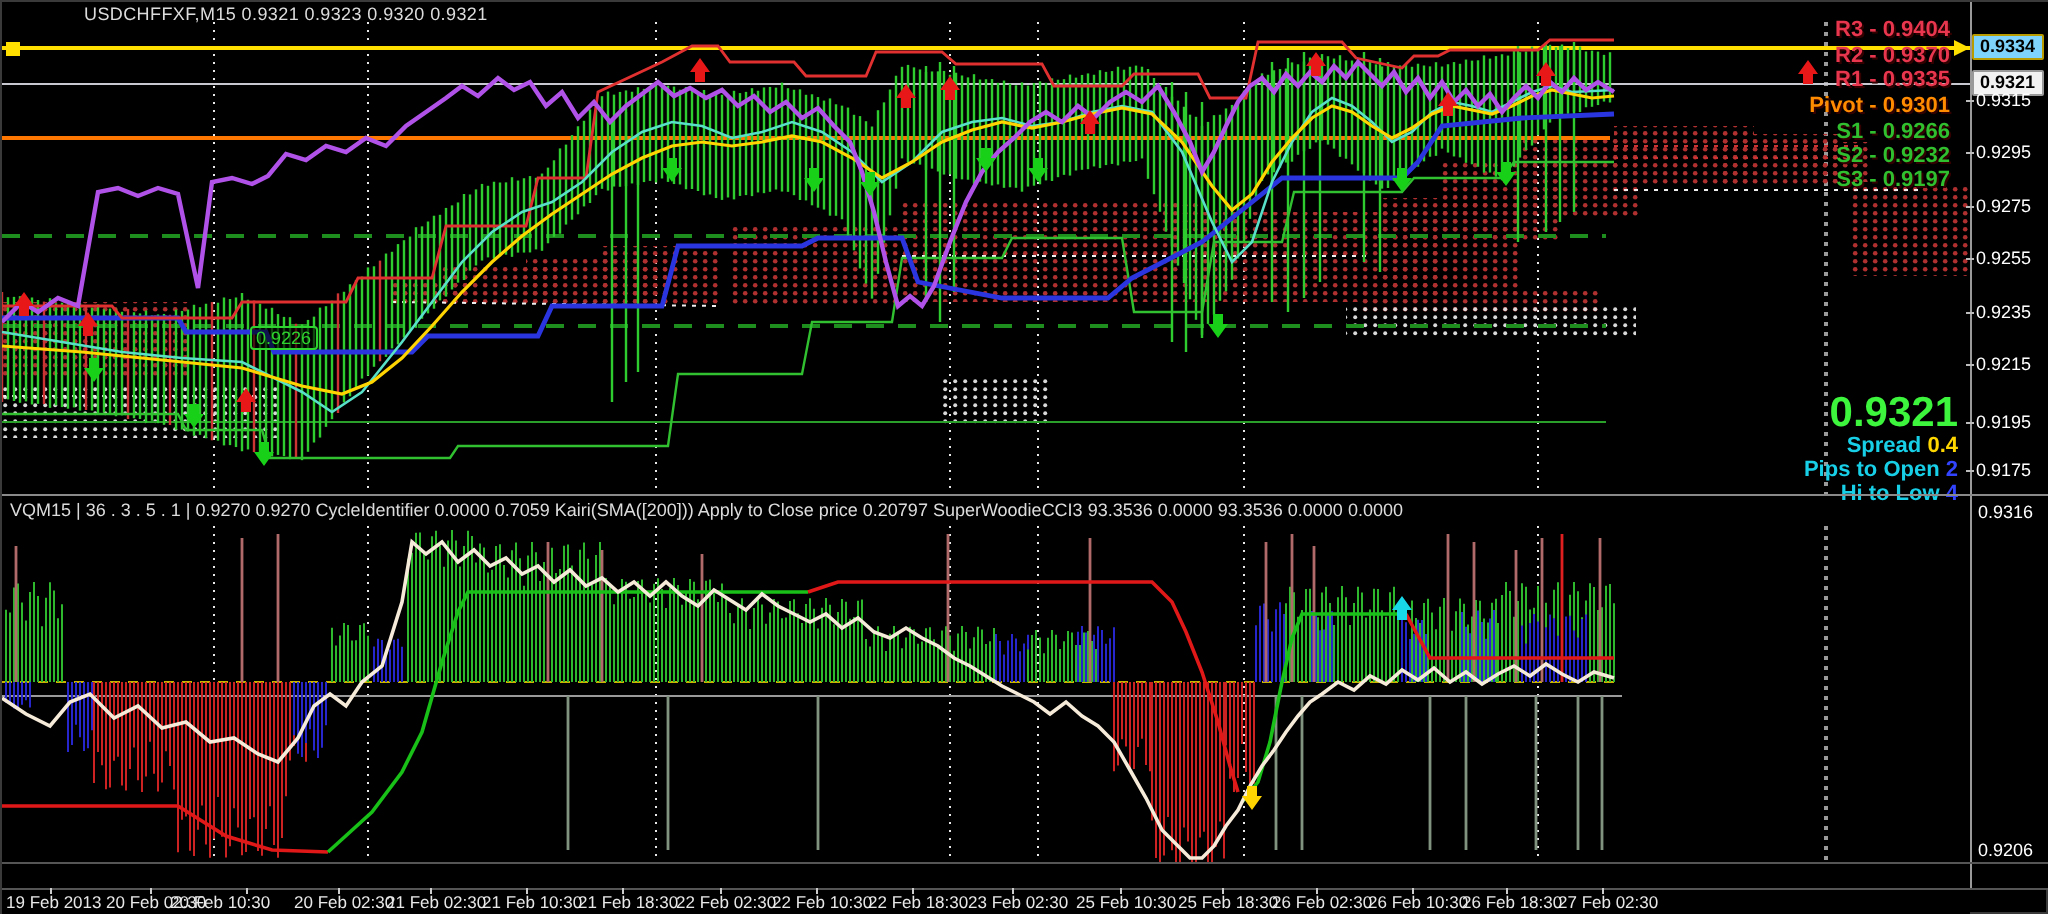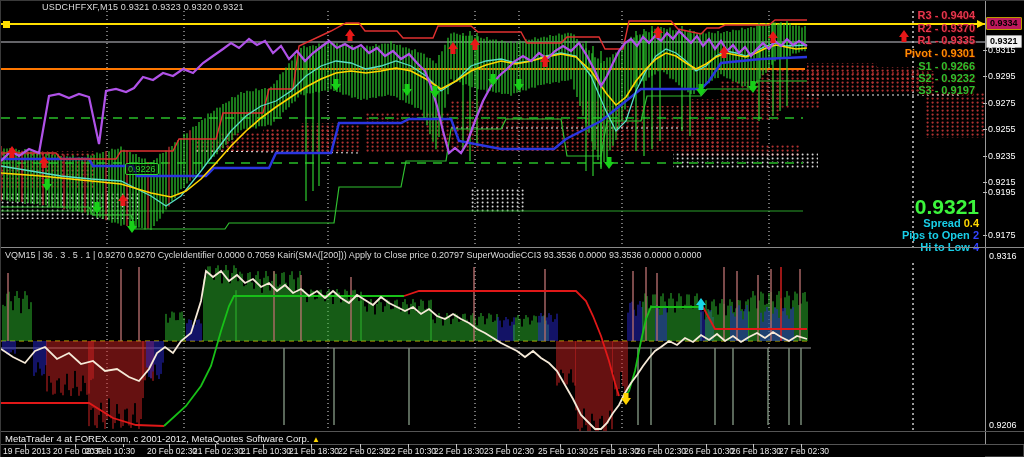--- a/index.html
+++ b/index.html
@@ -9,21 +9,21 @@
   .abs { position:absolute; }
   .txt { color:#e6e6e6; font-size:9px; white-space:nowrap; }
   #title-line { left:4px; top:1px; font-size:9px; color:#dcdcdc; letter-spacing:.2px;margin-left:37px; }
   #main-svg { left:0; top:0; }
   #ind-svg { left:0; top:262px; }
   
   #axis-col { left:984px; top:0; width:40px; height:444px; background:#000; border-left:1px solid #9a9a9a; }
   .tick { position:absolute; left:2px; color:#fff; font-size:9px; }
   .tick:before { content:""; position:absolute; left:-5px; top:5px; width:4px; height:1px; background:#bbb; }
   .pricebox { position:absolute; left:0; font-size:9px; font-weight:bold; color:#000; padding:0 3px 1px 3px; border-radius:1px; }
-  .pricebox.yellow { background:#be185d; border:1px solid #b89b00; }
+  .pricebox.yellow { background:#7dd3fc; border:1px solid #b89b00; }
   .pricebox.white { background:#f2f2f2; border:1px solid #999; }
   
   .pivot { position:absolute; right:48px; font-size:11px; font-weight:bold; text-shadow:1px 1px 0 #300; }
   
   #quote { right:44px; top:196px; text-align:right; }
   #quote-price { font-size:21px; font-weight:bold; color:#3cf53c; line-height:20px; }
   .qrow { font-size:11px; font-weight:bold; line-height:12px; }
   .qlbl { color:#18cfe8; }
   .qval-y { color:#ffd700; } .qval-b { color:#3344ff; }
   #annot-box { border:1px solid #2fd32f; color:#2fd32f; font-size:9px; padding:0 2px; background:rgba(0,0,0,.65); border-radius:2px; }
@@ -447,21 +447,21 @@
   <div id="axis-col" class="abs">
     <div class="pricebox yellow" style="top: 16px;">0.9334</div>
     <div class="pricebox white" style="top: 34px;">0.9321</div>
     <div id="tick-stack">
         <div class="tick" style="top: 44px;">0.9315</div>
         <div class="tick" style="top: 70px;">0.9295</div>
         <div class="tick" style="top: 97px;">0.9275</div>
         <div class="tick" style="top: 123px;">0.9255</div>
         <div class="tick" style="top: 150px;">0.9235</div>
         <div class="tick" style="top: 176px;">0.9215</div>
-        <div class="tick" style="top: 186px;">0.9195</div>
+        <div class="tick" style="top: 205px;">0.9195</div>
         <div class="tick" style="top: 229px;">0.9175</div>
       </div>
   </div>
   <div id="ind-axis-top" class="abs">0.9316</div>
   <div id="ind-axis-bot" class="abs">0.9206</div>
 
   <div class="hline" style="top:246px"></div>
 
   <div id="ind-header" class="abs txt">VQM15 | 36 . 3 . 5 . 1 |  0.9270 0.9270  CycleIdentifier 0.0000 0.7059  Kairi(SMA([200])) Apply to Close price 0.20797  SuperWoodieCCI3 93.3536 0.0000 93.3536 0.0000 0.0000</div>
   <svg id="ind-svg" class="abs" width="984" height="168">
@@ -978,24 +978,20 @@
       <polyline points="403,33 418,28 575,28 585,38 592,53 600,73 608,98 614,120 618,133" fill="none" stroke="#e01818" stroke-width="1.8"></polyline>
       <polyline points="620,138 628,128 634,108 640,78 645,56 650,44 702,44" fill="none" stroke="#18c018" stroke-width="1.8"></polyline>
       <polyline points="702,44 714,66 806,66" fill="none" stroke="#e01818" stroke-width="1.8"></polyline>
       <polyline points="0,86 12,94 24,100 34,88 44,84 56,96 68,90 80,101 92,98 104,108 116,106 128,114 138,118 148,106 156,90 164,84 172,90 180,78 190,70 200,38 205,8 212,14 220,8 228,18 236,12 244,20 252,16 260,24 268,20 276,28 284,22 292,30 300,26 308,33 316,28 324,35 332,28 340,35 348,40 356,32 364,37 372,42 380,34 388,40 396,44 404,48 412,44 420,51 428,46 436,53 444,56 452,51 460,56 468,60 476,66 484,70 492,75 500,80 508,84 516,88 524,94 532,88 540,95 548,100 556,108 564,122 572,136 580,152 588,160 594,166 600,166 606,160 612,150 618,142 624,130 630,120 636,112 642,103 648,95 654,88 660,84 668,78 676,82 684,75 692,79 700,72 708,77 716,71 724,78 732,73 740,79 748,74 756,70 764,75 772,69 780,74 788,78 796,73 806,76" fill="none" stroke="#f6ead8" stroke-width="1.8"></polyline>
       <path d="M 700,35 l -5,7 h 2.5 v 5 h 5 v -5 h 2.5 z" fill="#18d8e8"></path>
       <path d="M 625,142 l -5,-7 h 2.5 v -5 h 5 v 5 h 2.5 z" fill="#ffd400"></path>
     </svg>
 
   <div class="hline" style="top:430px;background:#555"></div>
 
-  <div id="status-text" class="abs txt">
-    <span>MetaTrader 4 at FOREX.com, c 2001-2012, MetaQuotes Software Corp.</span>
-    <span id="conn-icon">▲</span>
-  </div>
 
   <div class="hline" style="top:443px;background:#555"></div>
 
   <div id="date-axis" class="abs">
       <div class="dlabel" style="left: 2px;">19 Feb 2013</div>
       <div class="abs" style="left: 24px; top: -1px; width: 1px; height: 3px; background: rgb(204, 204, 204);"></div>
       <div class="dlabel" style="left: 52px;">20 Feb 02:30</div>
       <div class="abs" style="left: 74px; top: -1px; width: 1px; height: 3px; background: rgb(204, 204, 204);"></div>
       <div class="dlabel" style="left: 84px;">20 Feb 10:30</div>
       <div class="abs" style="left: 122px; top: -1px; width: 1px; height: 3px; background: rgb(204, 204, 204);"></div>

